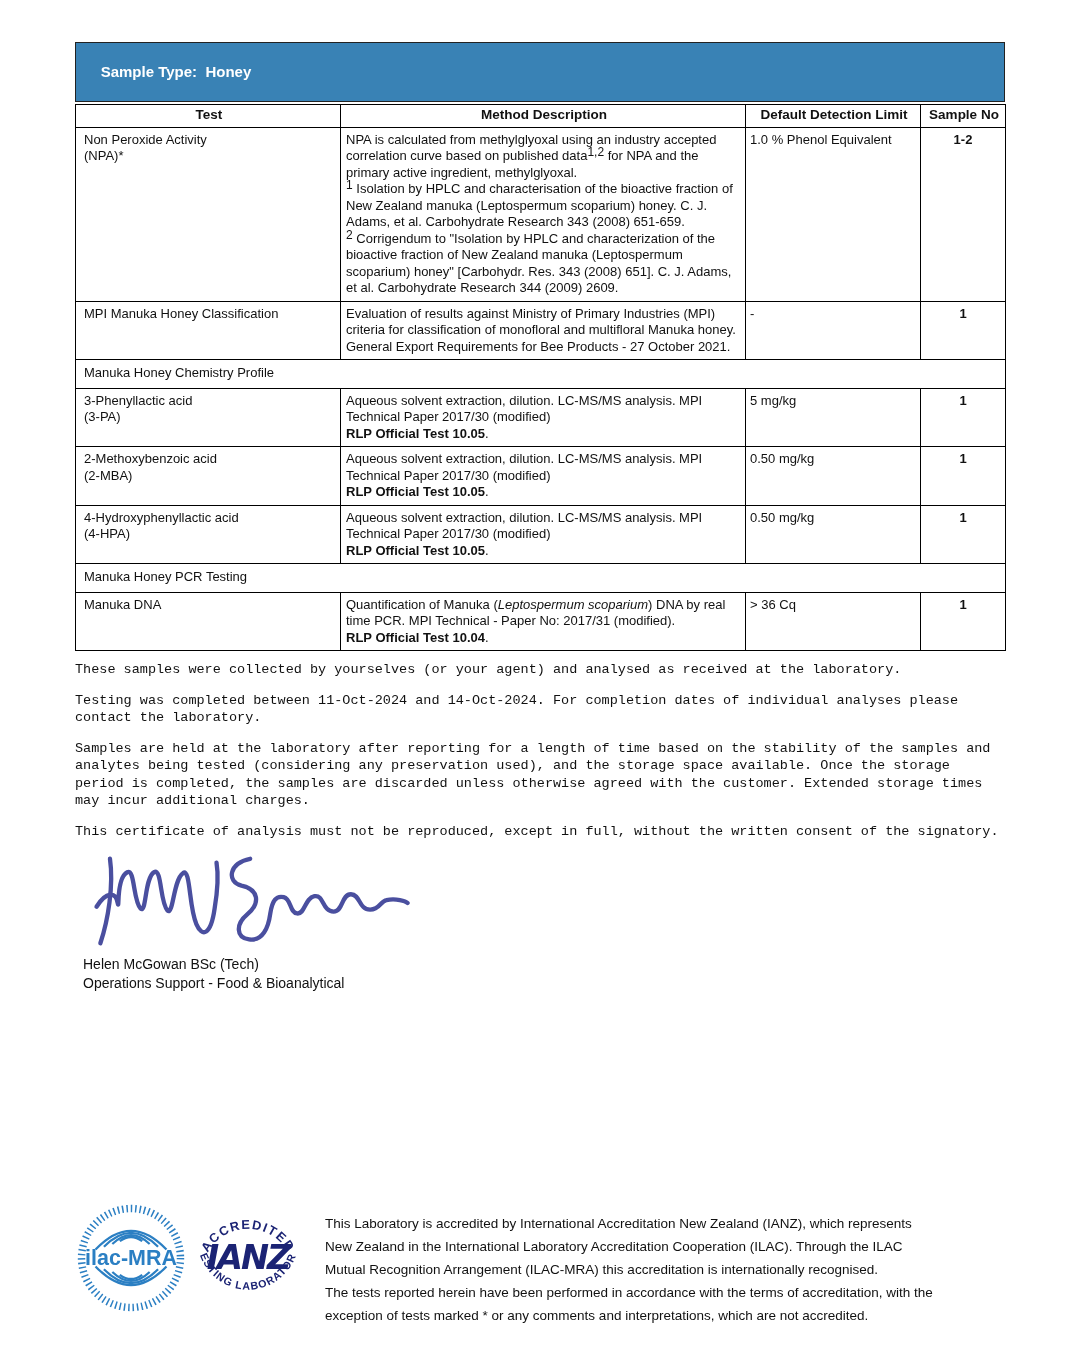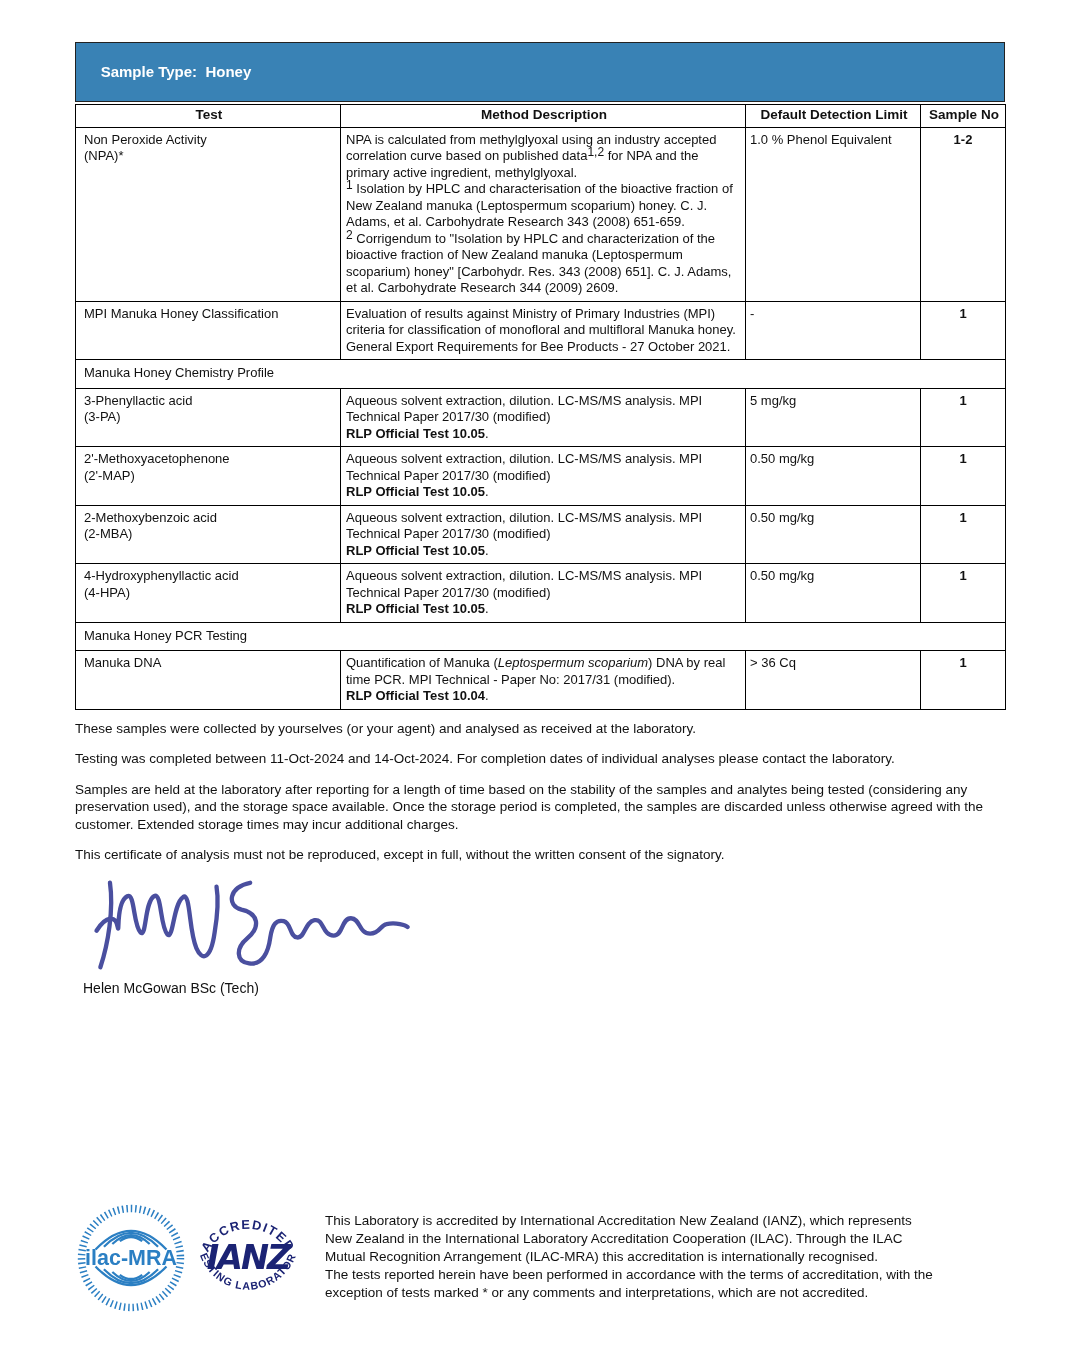--- a/index.html
+++ b/index.html
@@ -22,31 +22,31 @@
   table.results th{font-weight:bold;text-align:center;padding:2px 4px 3px 6px;font-size:13.5px;}
   td.test-cell{padding:4px 6px 4px 8px;white-space:pre-line;}
   td.method-cell{padding:4px 5px;white-space:pre-line;}
   td.limit-cell{text-align:left;padding:4px 4px;}
   td.sample-cell{text-align:center;padding:4px 2px;font-weight:bold;}
   td.section-cell{padding:5px 6px 6px 8px;height:26px;vertical-align:middle;white-space:pre-line;}
   sup{font-size:12px;line-height:0;vertical-align:4px;}
 
   
   .notes{margin-top:10px;width:930px;}
-  .notes p{margin:0 0 13px 0;font-size:13.5px;line-height:17.5px;}
+  .notes p{margin:0 0 13px 0;font-size:13.5px;line-height:17.5px;font-family:Liberation Mono, monospace;}
 
   
   .sig-wrap{margin-top:8px;margin-left:18px;height:96px;}
   .signatory{margin-top:6px;margin-left:8px;font-size:14px;line-height:19px;}
 
   
   .bottom{position:absolute;left:75px;top:1196px;width:930px;display:flex;align-items:flex-start;}
   .logo-ilac{width:112px;height:112px;margin-top:6px;}
   .logo-ianz{width:122px;height:122px;margin-left:0px;}
-  .accr-text{margin-left:16px;margin-top:16px;width:665px;font-size:13.5px;line-height:18px;white-space:pre-line;}
+  .accr-text{margin-left:16px;margin-top:16px;width:665px;font-size:13.5px;line-height:23px;white-space:pre-line;}
 </style>
 </head>
 <body>
 
 <div class="content">
 
   <div class="type-bar">
     <span>Sample Type:  Honey</span>
   </div>
 
@@ -86,28 +86,20 @@
         </tr>
         <tr>
           <td class="test-cell">3-Phenyllactic acid
 (3-PA)</td>
           <td class="method-cell"><span>Aqueous solvent extraction, dilution. LC-MS/MS analysis. MPI Technical Paper 2017/30 (modified)
 </span><span style="font-weight: bold;">RLP Official Test 10.05</span><span>.</span></td>
           <td class="limit-cell">5 mg/kg</td>
           <td class="sample-cell">1</td>
         </tr>
         <tr>
-          <td class="test-cell">2'-Methoxyacetophenone
-(2'-MAP)</td>
-          <td class="method-cell"><span>Aqueous solvent extraction, dilution. LC-MS/MS analysis. MPI Technical Paper 2017/30 (modified)
-</span><span style="font-weight: bold;">RLP Official Test 10.05</span><span>.</span></td>
-          <td class="limit-cell">0.50 mg/kg</td>
-          <td class="sample-cell">1</td>
-        </tr>
-        <tr>
           <td class="test-cell">2-Methoxybenzoic acid
 (2-MBA)</td>
           <td class="method-cell"><span>Aqueous solvent extraction, dilution. LC-MS/MS analysis. MPI Technical Paper 2017/30 (modified)
 </span><span style="font-weight: bold;">RLP Official Test 10.05</span><span>.</span></td>
           <td class="limit-cell">0.50 mg/kg</td>
           <td class="sample-cell">1</td>
         </tr>
         <tr>
           <td class="test-cell">4-Hydroxyphenyllactic acid
 (4-HPA)</td>
@@ -141,20 +133,21 @@
       <g fill="none" stroke="#4a4f9f" stroke-width="4.5" stroke-linecap="round" stroke-linejoin="round">
         <path d="M16,6 C20,34 14,70 6,94"></path>
         <path d="M2,56 C12,40 22,40 24,52 C26,62 22,26 34,20 C42,16 40,50 48,58 C54,63 52,26 62,20 C70,15 68,52 76,60 C82,65 82,28 92,21 C100,15 98,56 106,74 C112,88 121,86 125,58 C128,40 129,22 127,10"></path>
         <path d="M162,6 C140,10 137,30 153,34 C171,38 173,52 159,64 C147,74 147,88 161,90 C175,92 181,78 183,63 C185,50 189,44 197,46 C205,48 203,62 211,63 C219,64 219,47 229,45 C239,43 237,61 249,61 C259,61 257,43 267,43 C277,43 275,59 287,59 C297,59 298,50 304,49 C314,47 324,50 326,52"></path>
       </g>
     </svg>
   </div>
 
   <div class="signatory">
     <div>Helen McGowan BSc (Tech)</div>
+    <div>Operations Support - Food &amp; Bioanalytical</div>
   </div>
 
 </div>
 
 <div class="bottom">
 
   <svg class="logo-ilac" viewBox="0 0 120 120">
     <g fill="none" stroke="#2b7fc3">
       <circle cx="60" cy="60" r="53" stroke-width="8" stroke-dasharray="1.6 3.1"></circle>
       <path stroke-width="2.4" d="M48,42 Q60,33 72,42"></path>

